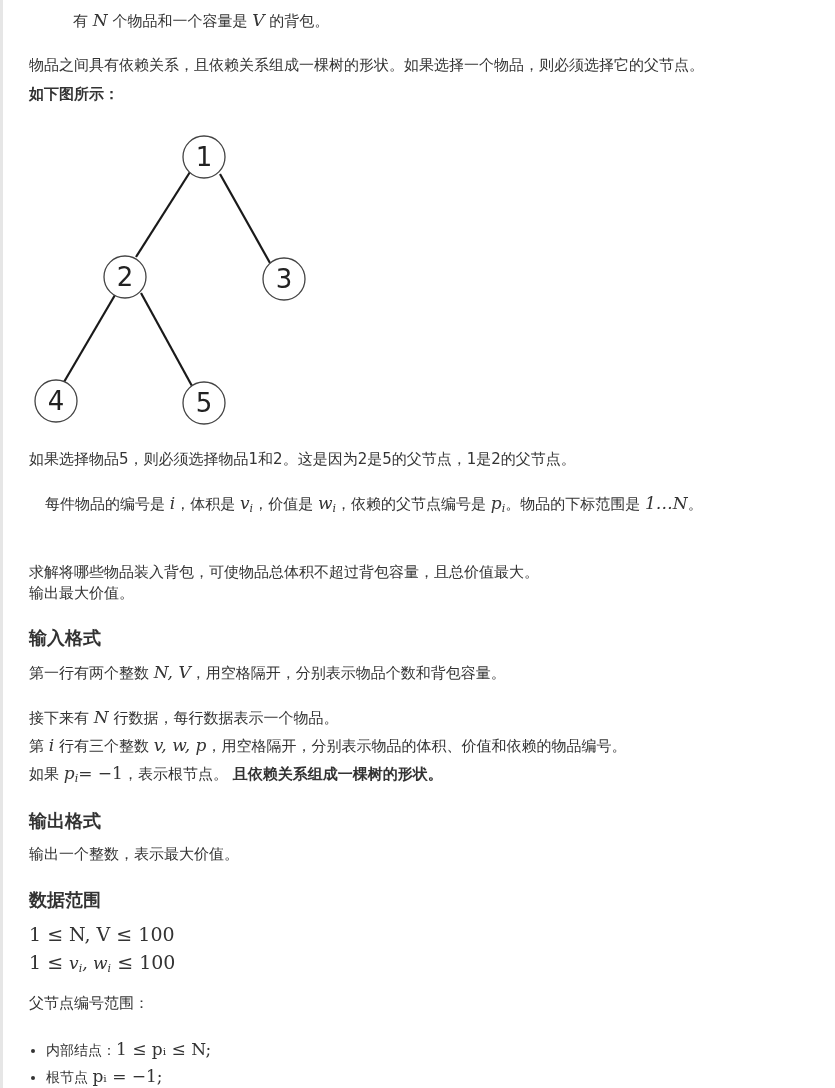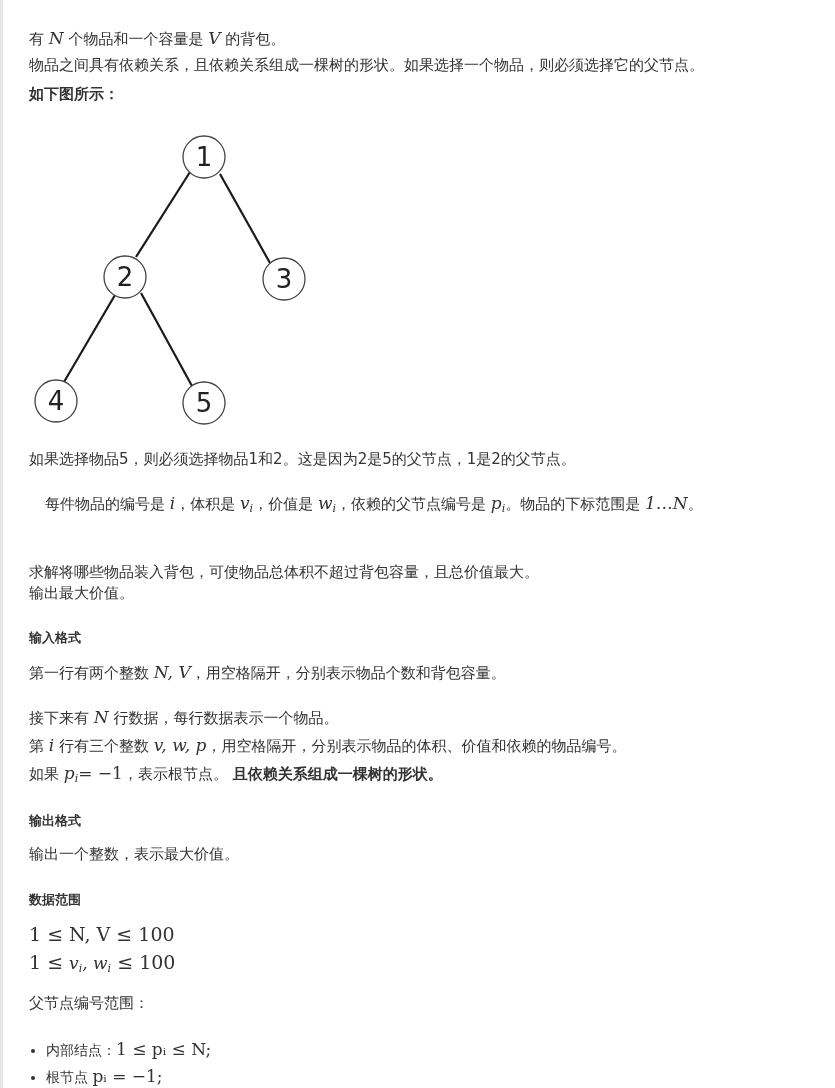--- a/index.html
+++ b/index.html
@@ -13,35 +13,35 @@
     }
     .left-border {
       position: absolute; left: 0; top: 0; bottom: 0; width: 3px;
       background: #e6e6e6;
     }
     .content { position: absolute; left: 29px; top: 0; right: 0; }
     .p { position: absolute; left: 0; white-space: nowrap; line-height: 22px; }
     .m { font-family: "DejaVu Serif", "Liberation Serif", serif; font-style: italic; font-size: 17px; }
     .mn { font-family: "DejaVu Serif", "Liberation Serif", serif; font-size: 17px; }
     .sub { font-size: 11px; font-style: italic; font-family: "DejaVu Serif", serif; vertical-align: -3px; }
-    .h { font-weight: bold; font-size: 13px; color: #333; }
+    .h { font-weight: bold; font-size: 18px; color: #333; }
     .b { font-weight: bold; }
     .big { font-size: 19px; }
     .tree { position: absolute; left: 29px; top: 130px; }
     ul.bullets { position: absolute; left: 16px; top: 1036px; margin: 0; padding: 0 0 0 30px; list-style: disc; line-height: 26px; font-size: 14px; }
     ul.bullets li { white-space: nowrap; }
   </style>
 </head>
 <body>
 
 <div class="left-border"></div>
 
 <div class="content">
 
-  <div class="p" style="top:27px;">
+  <div class="p" style="top:9px;margin-left:44px;">
     <span>有 </span><span class="m">N</span><span> 个物品和一个容量是 </span><span class="m">V</span><span> 的背包。</span>
   </div>
 
   <div class="p" style="top:54px;">物品之间具有依赖关系，且依赖关系组成一棵树的形状。如果选择一个物品，则必须选择它的父节点。</div>
   <div class="p" style="top:83px;font-weight:bold;">如下图所示：</div>
 </div>
 
 <svg class="tree" width="300" height="300" viewBox="0 0 300 300">
   <g stroke="#1a1a1a" stroke-width="2.2">
     <line x1="161" y1="42" x2="107" y2="127"></line>

